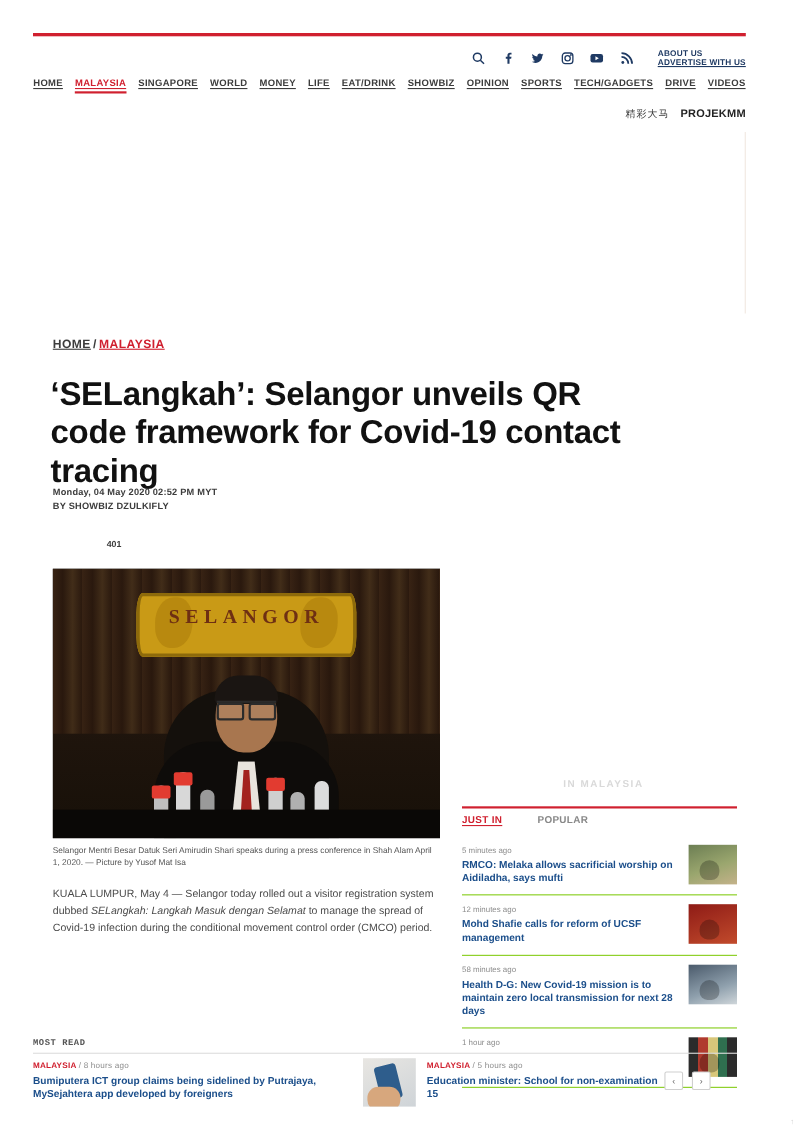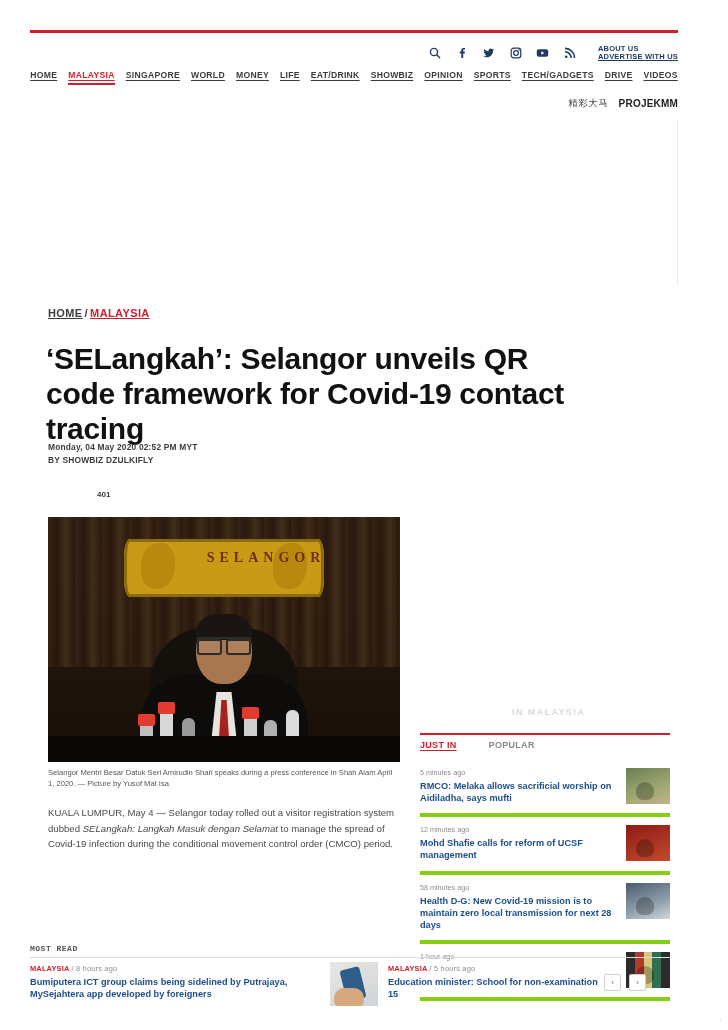--- a/index.html
+++ b/index.html
@@ -195,26 +195,25 @@
     transform: translateX(-50%);
     width: 200px; height: 58px;
     background: #c99a16;
     border-radius: 6px / 18px;
     box-shadow: inset 0 0 0 3px #8d6a0b;
   }
   .hero .crest-text {
     position: absolute;
     left: 50%; top: 33px;
     transform: translateX(-50%);
-    font-size: 14px;
+    font-size: 18px;
     font-weight: bold;
     letter-spacing: 5px;
     color: #6e2f13;
     font-family: "Liberation Serif", serif;
-    margin-left: 42px;
   }
   .hero .crest-flank-l, .hero .crest-flank-r {
     position: absolute; top: 26px;
     width: 34px; height: 46px;
     background: #b8890f;
     border-radius: 50% 40% 50% 40%;
   }
   .hero .crest-flank-l { left: 93px; }
   .hero .crest-flank-r { right: 93px; }
   .hero .figure {
@@ -365,21 +364,21 @@
   
   .side-list {
     position: absolute;
     left: 420px; top: 760px;
     width: 250px;
   }
   .side-item {
     display: flex;
     gap: 8px;
     padding: 8px 0 9px 0;
-    border-bottom: 4px solid #84cc16;
+    border-bottom: 1px solid #84cc16;
   }
   .side-item .txt { flex: 1; }
   .side-item .time {
     font-size: 7.2px;
     color: #8c8c8c;
     margin-bottom: 3px;
   }
   .side-item .title {
     font-size: 9.2px;
     font-weight: bold;

